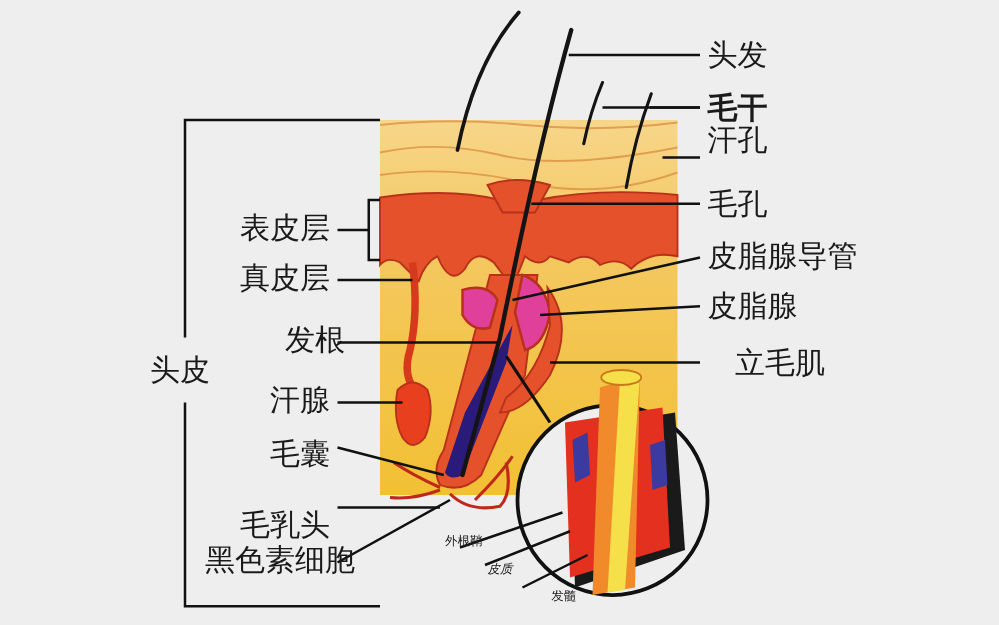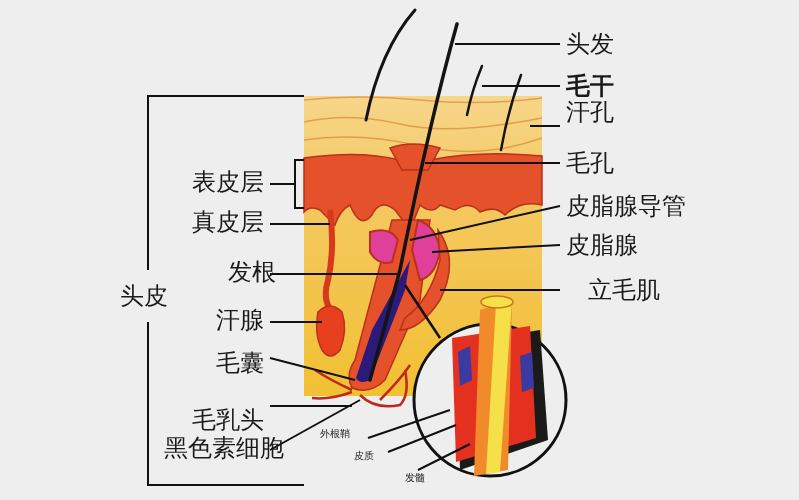--- a/index.html
+++ b/index.html
@@ -1,21 +1,21 @@
 <!DOCTYPE html>
 <html><head>
 <meta charset="utf-8">
 <style>
   html,body{margin:0;padding:0;}
   body{width:799px;height:500px;background:#eeeeee;position:relative;overflow:hidden;font-family:"DejaVu Sans","Liberation Sans",sans-serif;}
   #diagram{position:absolute;left:0;top:0;}
   .lbl{position:absolute;font-size:24px;color:#1a1a1a;white-space:nowrap;line-height:20px;font-weight:500;}
   .lbl.right{left:566px;}
   .lbl.left{text-align:right;width:100px;}
-  .lbl.small{font-size:10px;line-height:12px;color:#222;}
+  .lbl.small{font-size:10px;line-height:12px;color:#222;margin-left:36px;}
 </style>
 </head>
 <body>
 
 <svg id="diagram" width="799" height="500" viewBox="0 0 799 500">
   <defs>
     <linearGradient id="skinGrad" x1="0" y1="0" x2="0" y2="1">
       <stop offset="0" stop-color="#f7d68a"></stop>
       <stop offset="0.35" stop-color="#f4c860"></stop>
       <stop offset="1" stop-color="#f2c033"></stop>
@@ -118,14 +118,14 @@
 
 <div class="lbl left" style="left:164px;top:172px;">表皮层</div>
 <div class="lbl left" style="left:164px;top:212px;">真皮层</div>
 <div class="lbl left" style="left:176px;top:262px;">发根</div>
 <div class="lbl left" style="left:164px;top:310px;">汗腺</div>
 <div class="lbl left" style="left:164px;top:353px;">毛囊</div>
 <div class="lbl left" style="left:164px;top:398px;margin-top:12px;">毛乳头</div>
 <div class="lbl left" style="left:164px;top:438px;">黑色素细胞</div>
 
 <div class="lbl small" style="left:320px;top:428px;">外根鞘</div>
-<div class="lbl small" style="left:354px;top:450px;">皮质</div>
+<div class="lbl small" style="left:354px;top:450px;font-style:italic;">皮质</div>
 <div class="lbl small" style="left:405px;top:472px;">发髓</div>
 
 </body></html>

